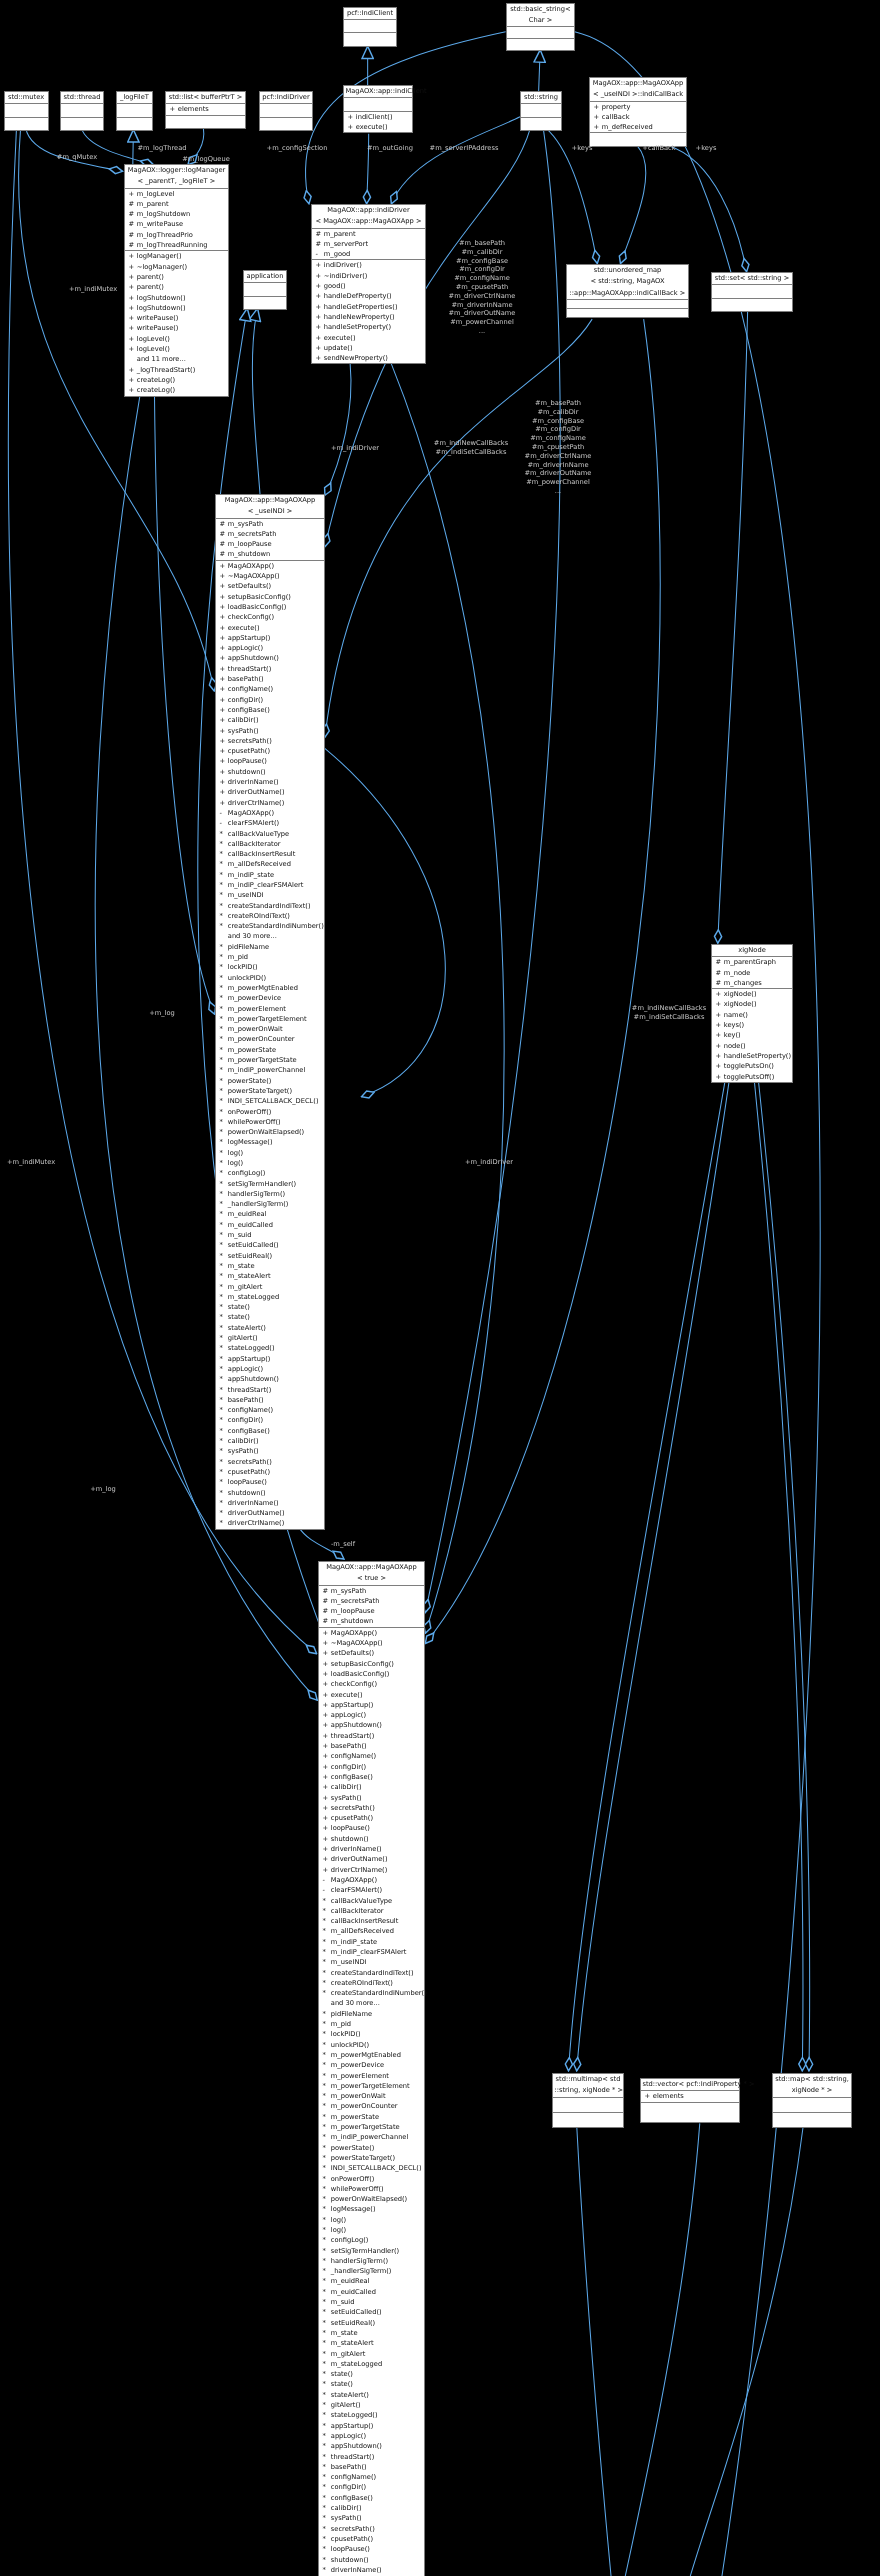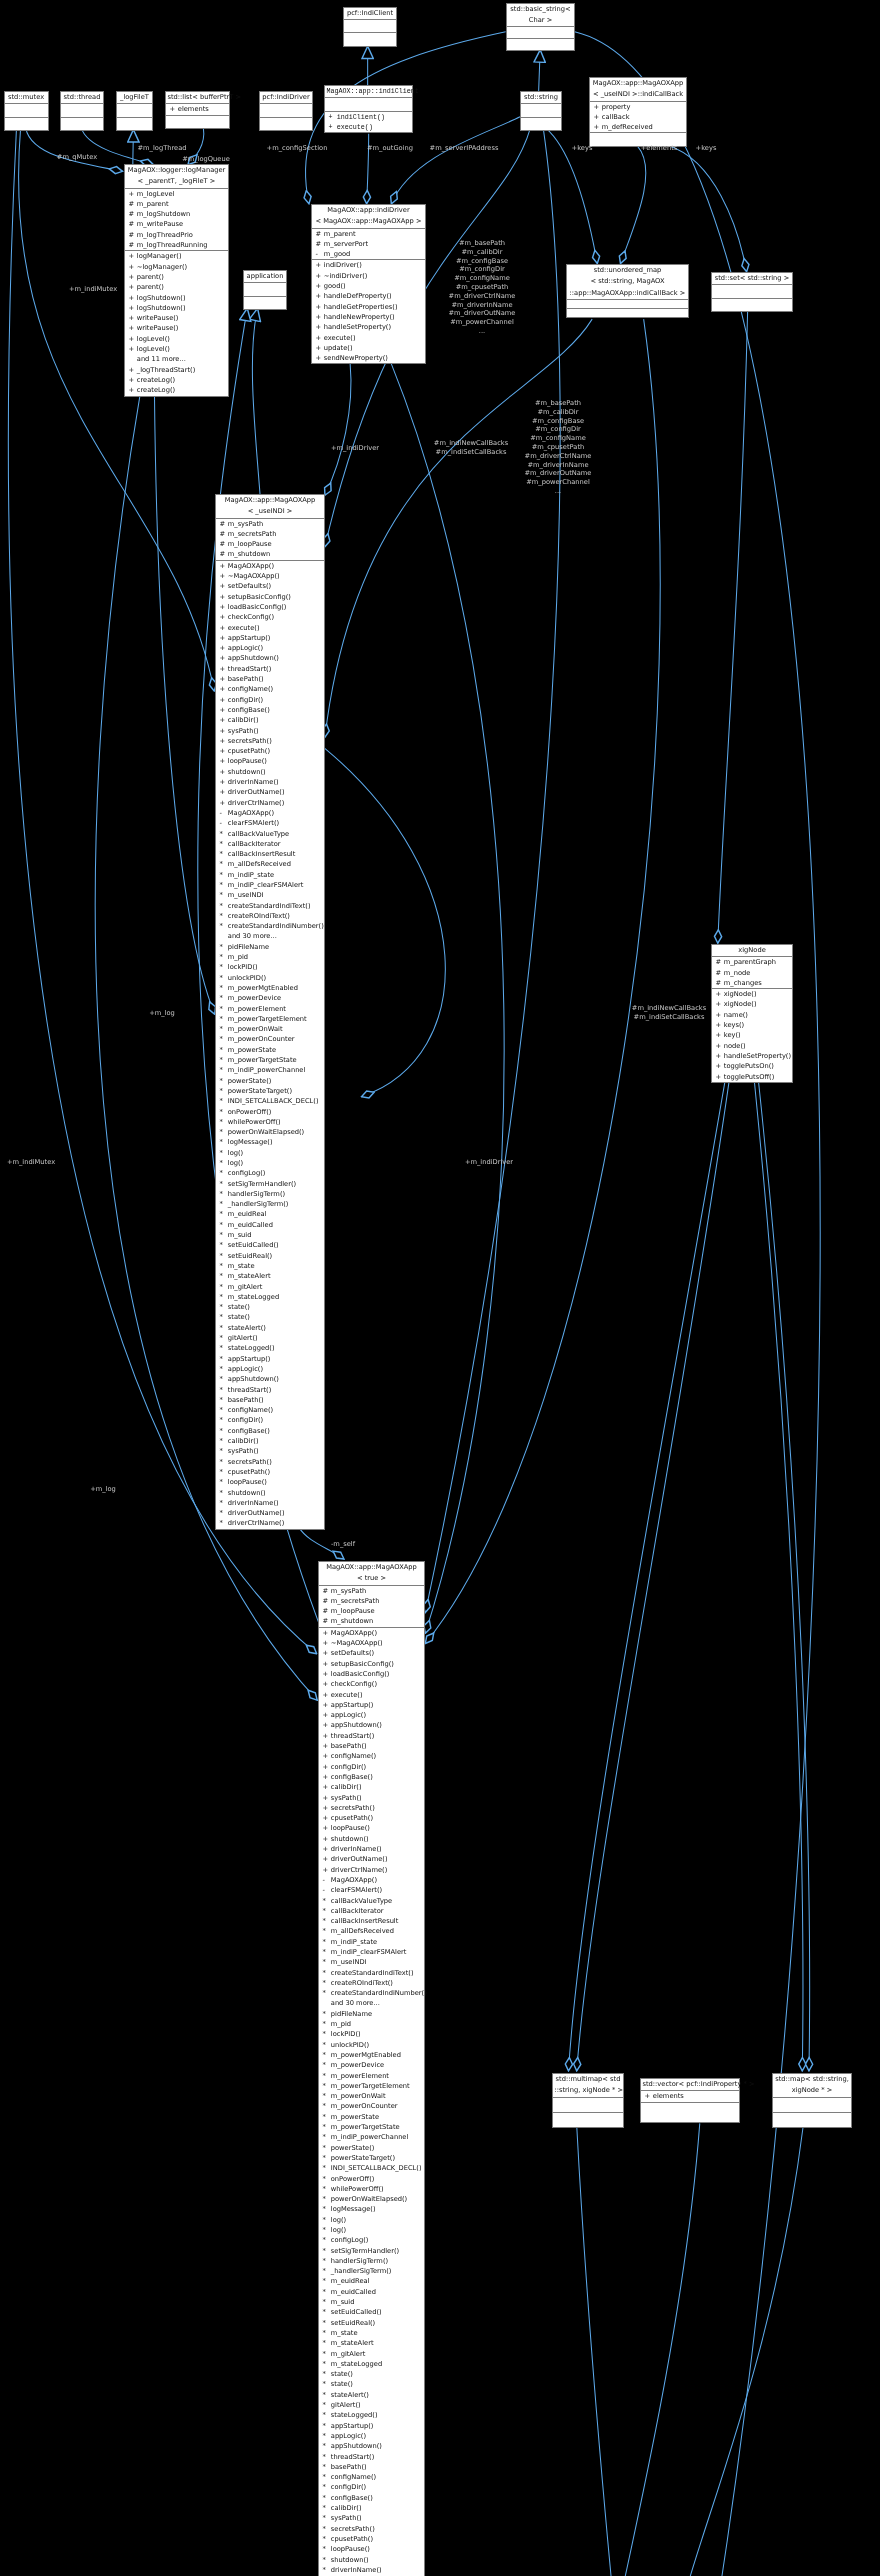--- a/index.html
+++ b/index.html
@@ -95,40 +95,40 @@
       <div class="sec" style="height: 12.4px;"></div>
       <div class="sec" style="height: 12.4px;"></div>
     </div>
     <div class="uml" style="left: 116px; top: 91px; width: 37px;">
       <div class="title">
         <div>_logFileT</div>
       </div>
       <div class="sec" style="height: 12.4px;"></div>
       <div class="sec" style="height: 12.4px;"></div>
     </div>
-    <div class="uml" style="left: 165px; top: 91px; width: 65px;">
+    <div class="uml" style="left: 165px; top: 91px; width: 81px;">
       <div class="title">
         <div>std::list&lt; bufferPtrT &gt;</div>
       </div>
       <div class="sec">
         <div class="row">
           <span class="p">+</span>
           <span>elements</span>
         </div>
       </div>
       <div class="sec" style="height: 12.4px;"></div>
     </div>
     <div class="uml" style="left: 259px; top: 91px; width: 54px;">
       <div class="title">
         <div>pcf::IndiDriver</div>
       </div>
       <div class="sec" style="height: 12.4px;"></div>
       <div class="sec" style="height: 12.4px;"></div>
     </div>
-    <div class="uml" style="left: 324px; top: 85px; width: 89px; font-family: Liberation Mono, monospace;">
+    <div class="uml" style="left: 343px; top: 85px; width: 70px;">
       <div class="title">
         <div>MagAOX::app::indiClient</div>
       </div>
       <div class="sec" style="height: 12.4px;"></div>
       <div class="sec">
         <div class="row">
           <span class="p">+</span>
           <span>indiClient()</span>
         </div>
         <div class="row">
@@ -1240,21 +1240,21 @@
     <div class="elabel" style="left: 390px; top: 148px;">
       <div>#m_outGoing</div>
     </div>
     <div class="elabel" style="left: 464px; top: 148px;">
       <div>#m_serverIPAddress</div>
     </div>
     <div class="elabel" style="left: 582px; top: 148px;">
       <div>+keys</div>
     </div>
     <div class="elabel" style="left: 659px; top: 148px;">
-      <div>+elements</div>
+      <div>+callBack</div>
     </div>
     <div class="elabel" style="left: 706px; top: 148px;">
       <div>+keys</div>
     </div>
     <div class="elabel" style="left: 93px; top: 289px;">
       <div>+m_indiMutex</div>
     </div>
     <div class="elabel" style="left: 482px; top: 287px;">
       <div>#m_basePath</div>
       <div>#m_calibDir</div>

